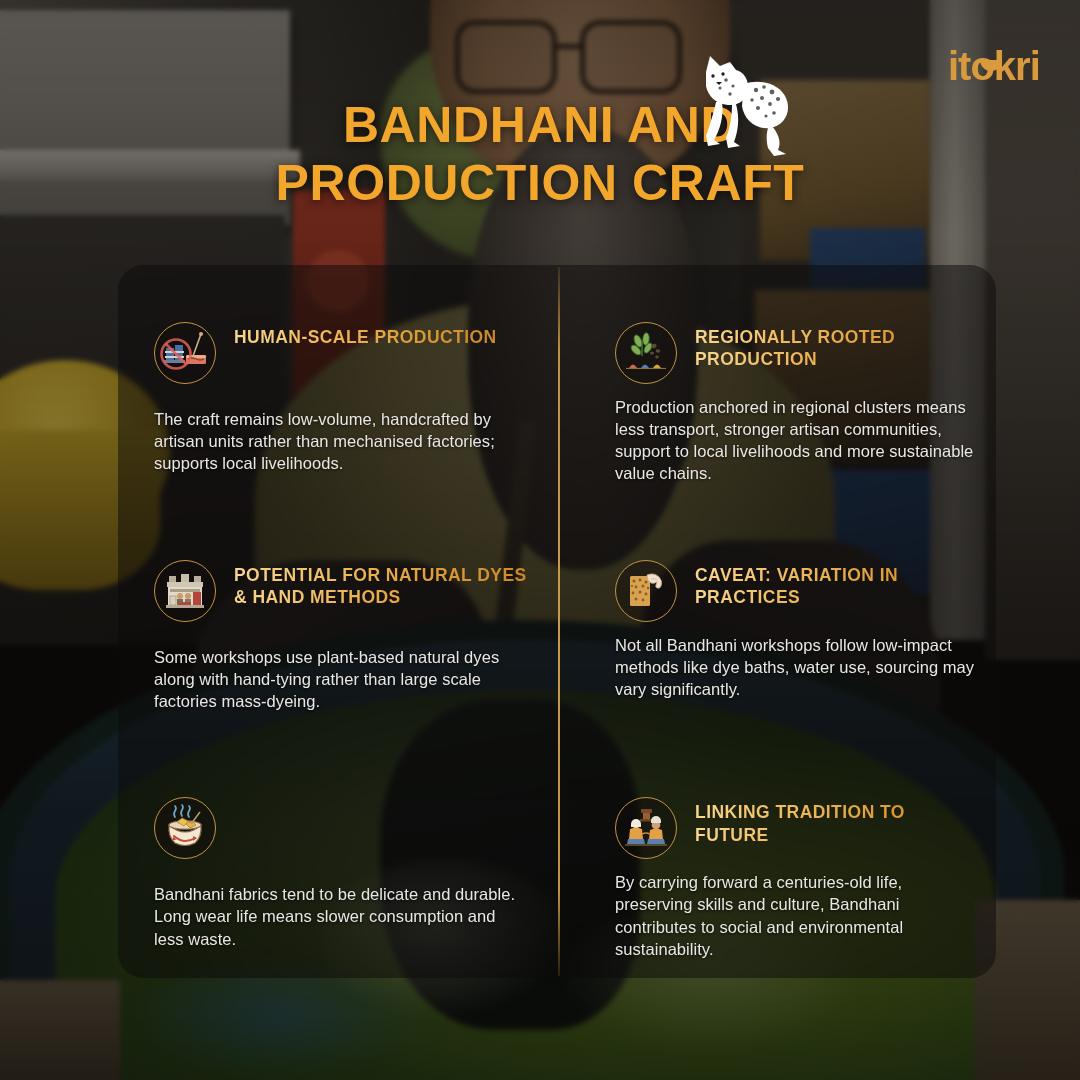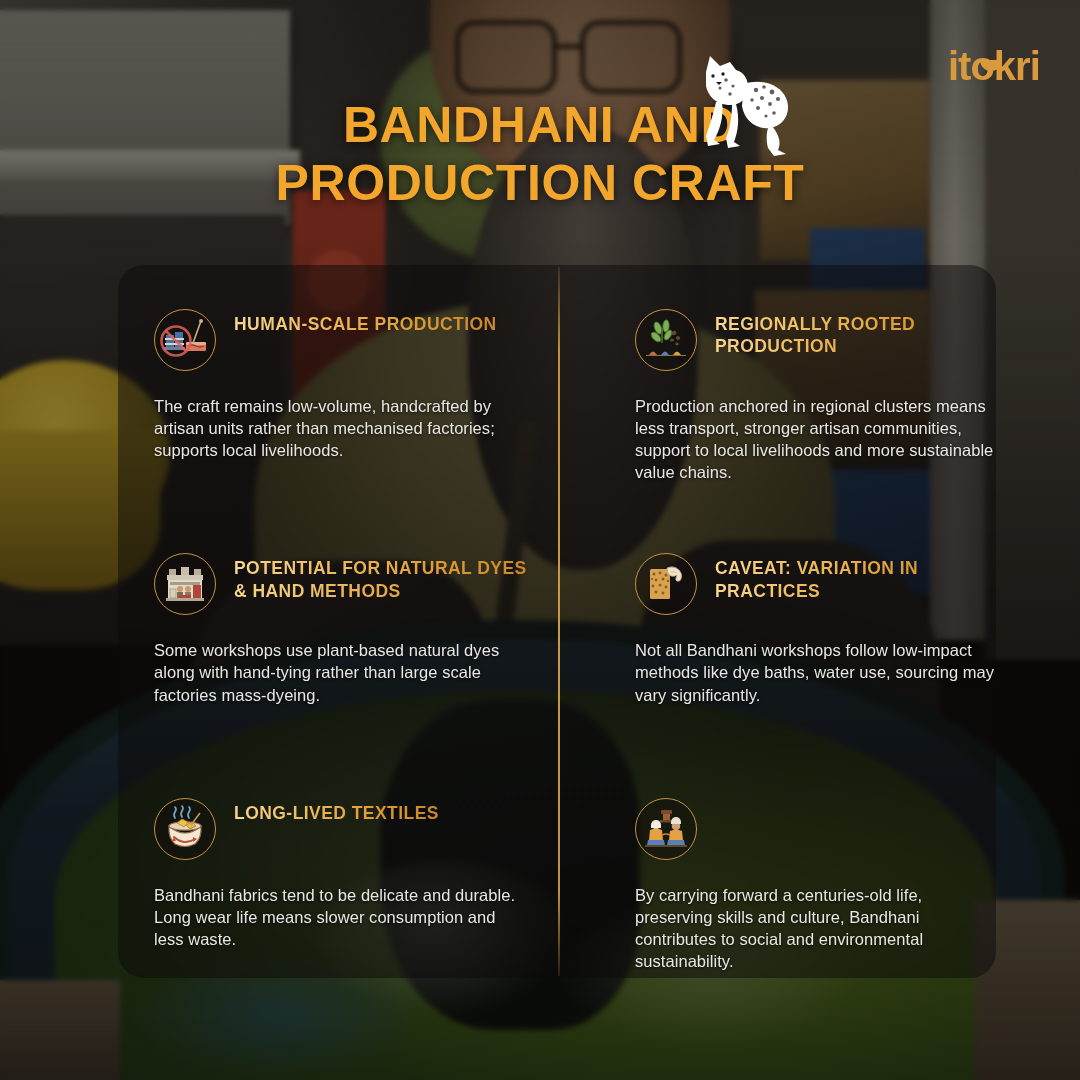--- a/index.html
+++ b/index.html
@@ -245,25 +245,24 @@
     border-radius:26px;
     backdrop-filter:blur(1px);
   }
   #divider {
     position:absolute; left:558px; top:267px; width:1.6px; height:709px;
     background:linear-gradient(180deg, rgba(201,150,70,.15), #c2913f 12%, #c89a4a 50%, #c2913f 88%, rgba(201,150,70,.15));
   }
 
   
   #grid {
-    position:absolute; left:118px; top:267px; width:878px; height:713px;
+    position:absolute; left:118px; top:280px; width:878px; height:713px;
     display:grid;
     grid-template-columns:440px 438px;
     grid-template-rows:1fr 1fr 1fr;
-    gap:20px;
   }
   .card { position:relative; padding:40px 30px 0 36px; }
   .card.right { padding-left:57px; padding-right:20px; }
 
   .card-top { display:flex; align-items:flex-start; gap:18px; }
 
   .icon-ring {
     flex:0 0 auto;
     width:62px; height:62px; border-radius:50%;
     border:1.5px solid #c29445;
@@ -286,21 +285,21 @@
     max-width:300px;
   }
   .card-body {
     margin-top:24px;
     font-size:16.5px; line-height:1.34;
     color:#e9e7e3;
     letter-spacing:.05px;
     max-width:400px;
     text-shadow:0 1px 3px rgba(0,0,0,.7);
   }
-  .card.right .card-body { max-width:410px; }
+  .card.right .card-body { max-width:410px;margin-top:12px; }
   .card.right .card-title { max-width:280px; }
 </style>
 </head>
 <body>
 
 <div id="photo">
   <div class="layer bg-wall"></div>
   <div class="layer bg-shelf-left"></div>
   <div class="layer bg-shelf-left2"></div>
   <div class="layer bg-cabinet"></div>
@@ -503,21 +502,20 @@
           <path d="M9 22 q16 14 32 0 q1 12 -6 18 q-10 5 -20 0 q-7 -6 -6 -18 Z" fill="#f4e7d4" stroke="#8b6a45" stroke-width="1.2"></path>
           <ellipse cx="25" cy="22" rx="16" ry="4.2" fill="#e8d6bc" stroke="#8b6a45" stroke-width="1.2"></ellipse>
           <path d="M17 19 l5 -4 l6 3 l-4 5 Z" fill="#f0c04a" stroke="#a8812c" stroke-width=".8"></path>
           <path d="M26 21 l6 -3 l4 4 l-6 3 Z" fill="#e8b63c" stroke="#a8812c" stroke-width=".8"></path>
           <path d="M31 21 L40 9" stroke="#b99a70" stroke-width="1.6"></path>
           <path d="M14 33 q10 9 21 2" stroke="#c0503a" stroke-width="2" fill="none" stroke-linecap="round"></path>
           <path d="M33 33 l4 2 l-4 3 Z" fill="#c0503a"></path>
           <path d="M14 33 l-2 4 l4 0 Z" fill="#c0503a"></path>
         </svg>
       </div>
-      <div class="card-title">LONG-LIVED TEXTILES</div>
     </div>
     <div class="card-body">Bandhani fabrics tend to be delicate and durable. Long wear life means slower consumption and less waste.</div>
   </div>
 
   <div class="card right">
     <div class="card-top">
       <div class="icon-ring">
         <svg width="50" height="50" viewBox="0 0 50 50">
           <rect x="20" y="6" width="11" height="4" rx="1" fill="#7a4a2a"></rect>
           <rect x="22" y="10" width="7" height="6" fill="#9b5f33"></rect>
@@ -527,17 +525,18 @@
           <path d="M9 26 q6 -3 12 0 l1 10 h-14 Z" fill="#e3a044"></path>
           <path d="M7 36 h16 l1 5 h-18 Z" fill="#5a7fb0"></path>
           <circle cx="35" cy="22" r="4.3" fill="#cfa07a"></circle>
           <path d="M30 20 h10 v-2 a5 5 0 0 0 -10 0 Z" fill="#e8e2d6"></path>
           <path d="M29 27 q6 -3 12 0 l1 9 h-14 Z" fill="#e3a044"></path>
           <path d="M27 36 h16 l1 5 h-18 Z" fill="#5a7fb0"></path>
           <path d="M21 31 q4 -2 8 0" stroke="#c8873a" stroke-width="1.6" fill="none"></path>
           <line x1="4" y1="42" x2="46" y2="42" stroke="#9a7b48" stroke-width="1"></line>
         </svg>
       </div>
+      <div class="card-title">LINKING TRADITION TO FUTURE</div>
     </div>
     <div class="card-body">By carrying forward a centuries-old life, preserving skills and culture, Bandhani contributes to social and environmental sustainability.</div>
   </div>
 
 </div>
 
 </body></html>

